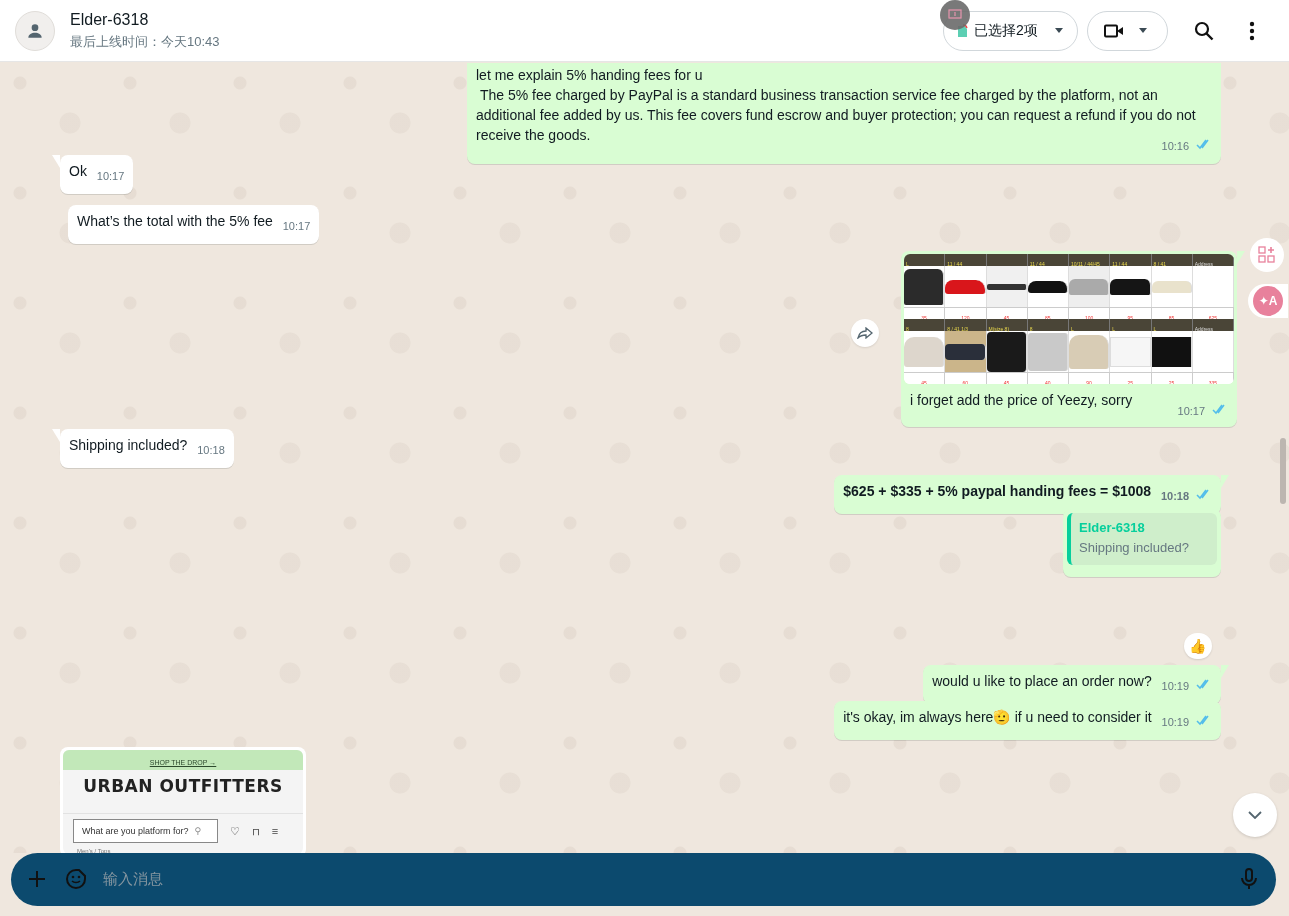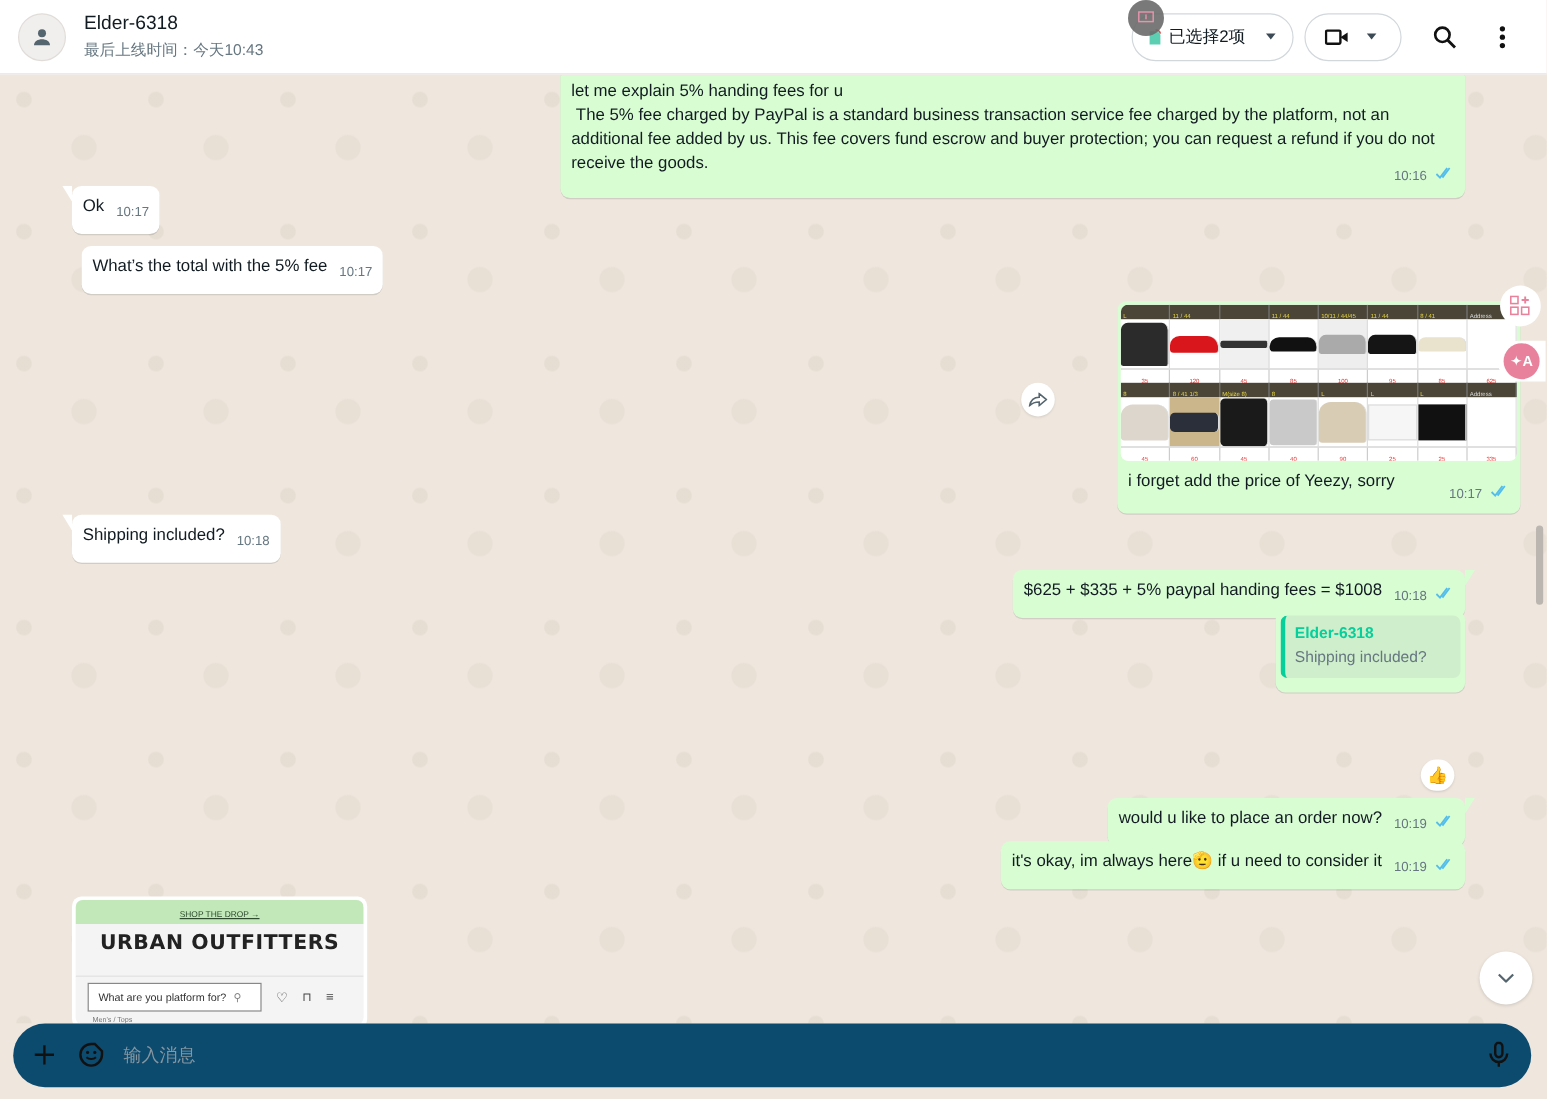--- a/index.html
+++ b/index.html
@@ -209,21 +209,21 @@
     <span>What’s the total with the 5% fee</span>
     <span class="time">10:17</span>
   </div>
 
   <div class="forward-btn">
     <svg width="16" height="12" viewBox="0 0 16 12">
         <path d="M1 11c1-5 4-7 8-7V1l6 5-6 5V8c-4 0-6 1-8 3z" fill="none" stroke="#54656f" stroke-width="1.3"></path>
       </svg>
   </div>
 
-  <div class="msg out tail-out" style="left:931px; top:188px; width:336px; padding:3px 3px 6px 3px;">
+  <div class="msg out tail-out" style="left:901px; top:188px; width:336px; padding:3px 3px 6px 3px;">
     <div class="img-grid">
       <div class="grid-row">
         <div class="grid-head">
           <div>L</div>
             <div>11 / 44</div>
             <div></div>
             <div>11 / 44</div>
             <div>10/11 / 44/45</div>
             <div>11 / 44</div>
             <div>8 / 41</div>
@@ -332,21 +332,21 @@
   </div>
   <div class="side-fab" style="top:221px; background:#fff; width:40px; left:1248px; border-radius:20px 0 0 20px;">
     <div style="width:30px;height:30px;border-radius:50%;background:#e8819c;display:flex;align-items:center;justify-content:center;color:#fff;font-size:12px;font-weight:bold;">✦A</div>
   </div>
 
   <div class="msg in tail-in" style="left:60px; top:366px;">
     <span>Shipping included?</span>
     <span class="time">10:18</span>
   </div>
 
-  <div class="msg out tail-out" style="right:68px; top:412px;">
+  <div class="msg out tail-out" style="right:68px; top:412px;font-weight:bold;">
     <span>$625 + $335 + 5% paypal handing fees = $1008</span>
     <span class="time">10:18</span>
     <span class="ticks"><svg width="16" height="11" viewBox="0 0 16 11">
           <path d="M1 6l3 3 6-8M6 9l6-8" stroke="#53bdeb" stroke-width="1.5" fill="none"></path>
         </svg></span>
   </div>
 
   <div class="msg out" style="right:68px; top:446px; width:158px; padding:4px 4px 6px 4px;">
     <div class="quote">
       <div class="quote-name">Elder-6318</div>

